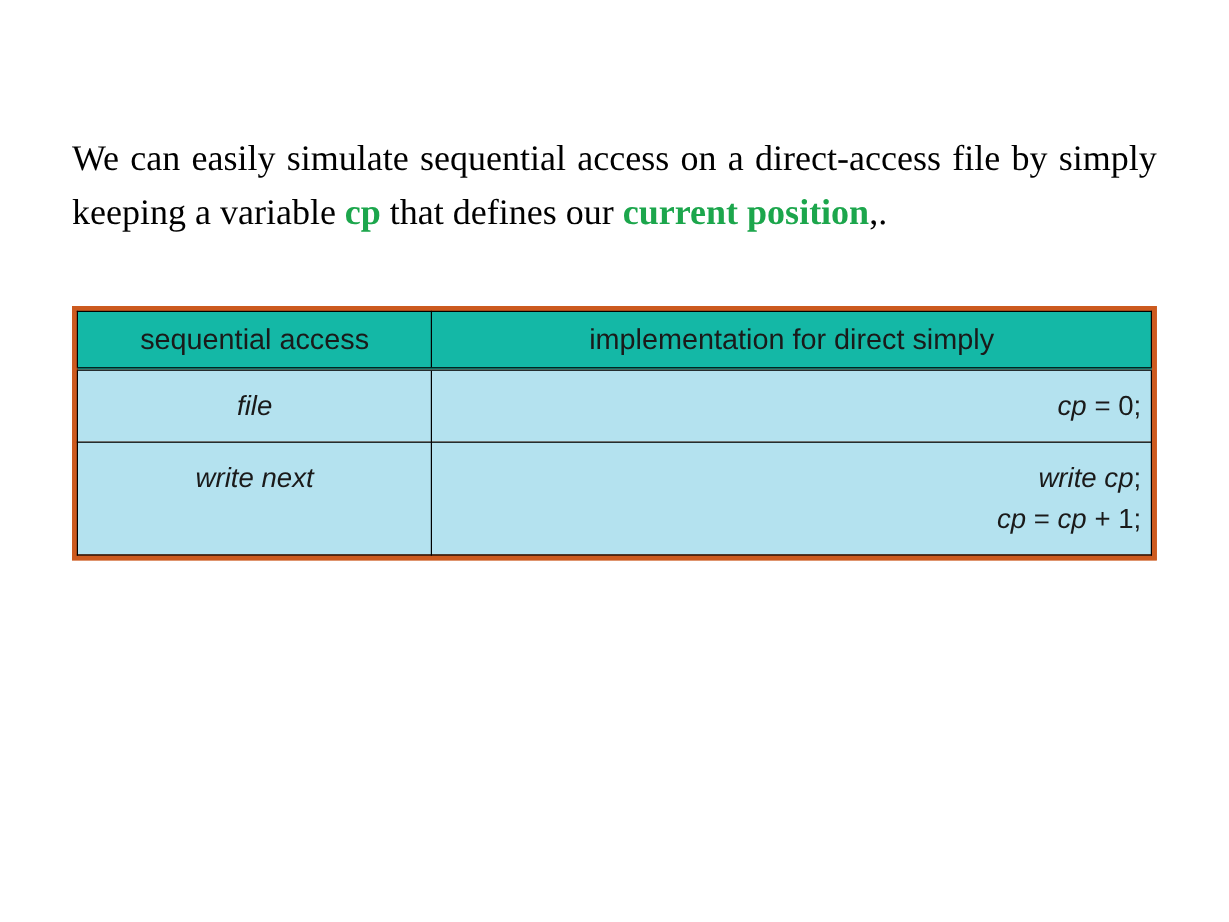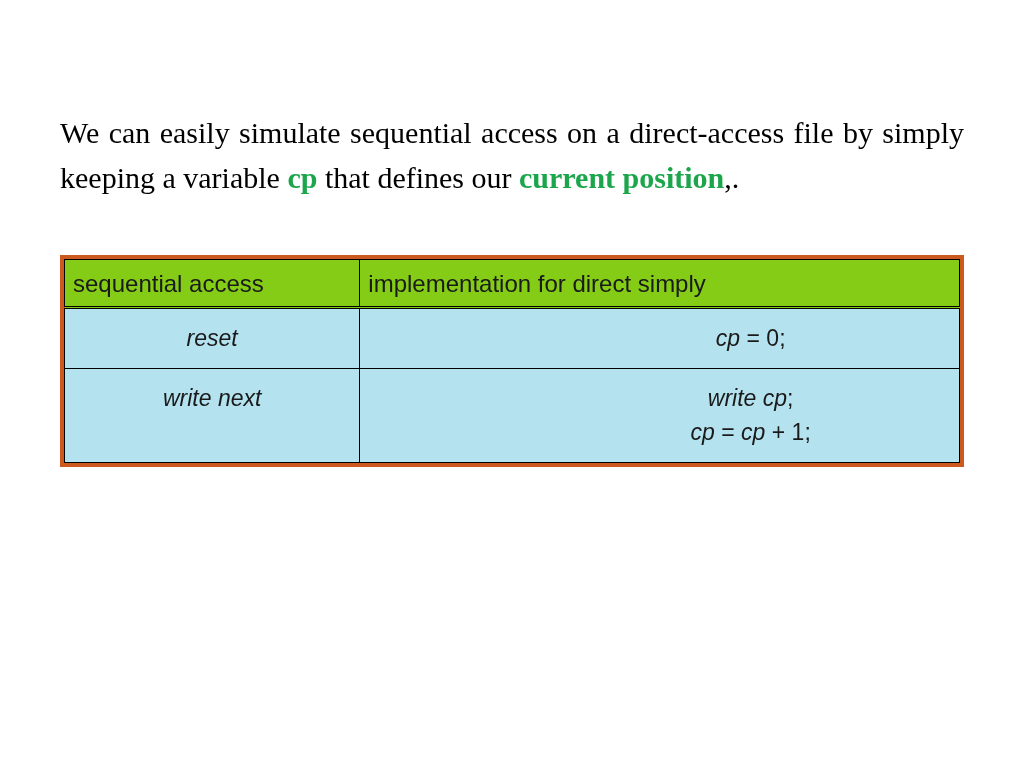--- a/index.html
+++ b/index.html
@@ -29,45 +29,46 @@
     border: 2px solid #cc5a1f;
     background: #cc5a1f;
     padding: 2px;
   }
   table {
     border-collapse: collapse;
     width: 100%;
     font-family: Arial, Helvetica, sans-serif;
   }
   thead td {
-    background: #84cc16;
+    background: #14b8a6;
     color: #1a1a1a;
     font-size: 24px;
     font-style: normal;
+    text-align: center;
     padding: 10px 8px 8px 8px;
     border: 1px solid #000;
     border-bottom: 3px double #000;
   }
   tbody td {
     background: #b4e2ef;
     font-style: italic;
     font-size: 23px;
     color: #1a1a1a;
     border: 1px solid #000;
     vertical-align: top;
     line-height: 1.5;
   }
   .col-left {
     width: 33%;
     text-align: center;
     padding: 12px 8px;
   }
   .col-right {
     width: 67%;
-    text-align: center;
+    text-align: right;
     padding: 12px 8px 12px 190px;
   }
   .upright { font-style: normal; }
 </style>
 </head>
 <body>
 
 <div class="page">
 
   <p class="para">
@@ -77,21 +78,21 @@
   <div class="table-wrap">
     <table>
       <thead>
         <tr>
           <td>sequential access</td>
           <td>implementation for direct simply</td>
         </tr>
       </thead>
       <tbody>
         <tr>
-          <td class="col-left">reset</td>
+          <td class="col-left">file</td>
           <td class="col-right"><span>cp <span class="upright">=</span> <span class="upright">0</span><span class="upright">;</span></span></td>
         </tr>
         <tr>
           <td class="col-left">write next</td>
           <td class="col-right"><span>write cp<span class="upright">;</span><br>cp <span class="upright">=</span> cp <span class="upright">+</span> <span class="upright">1</span><span class="upright">;</span></span></td>
         </tr>
       </tbody>
     </table>
   </div>
 

